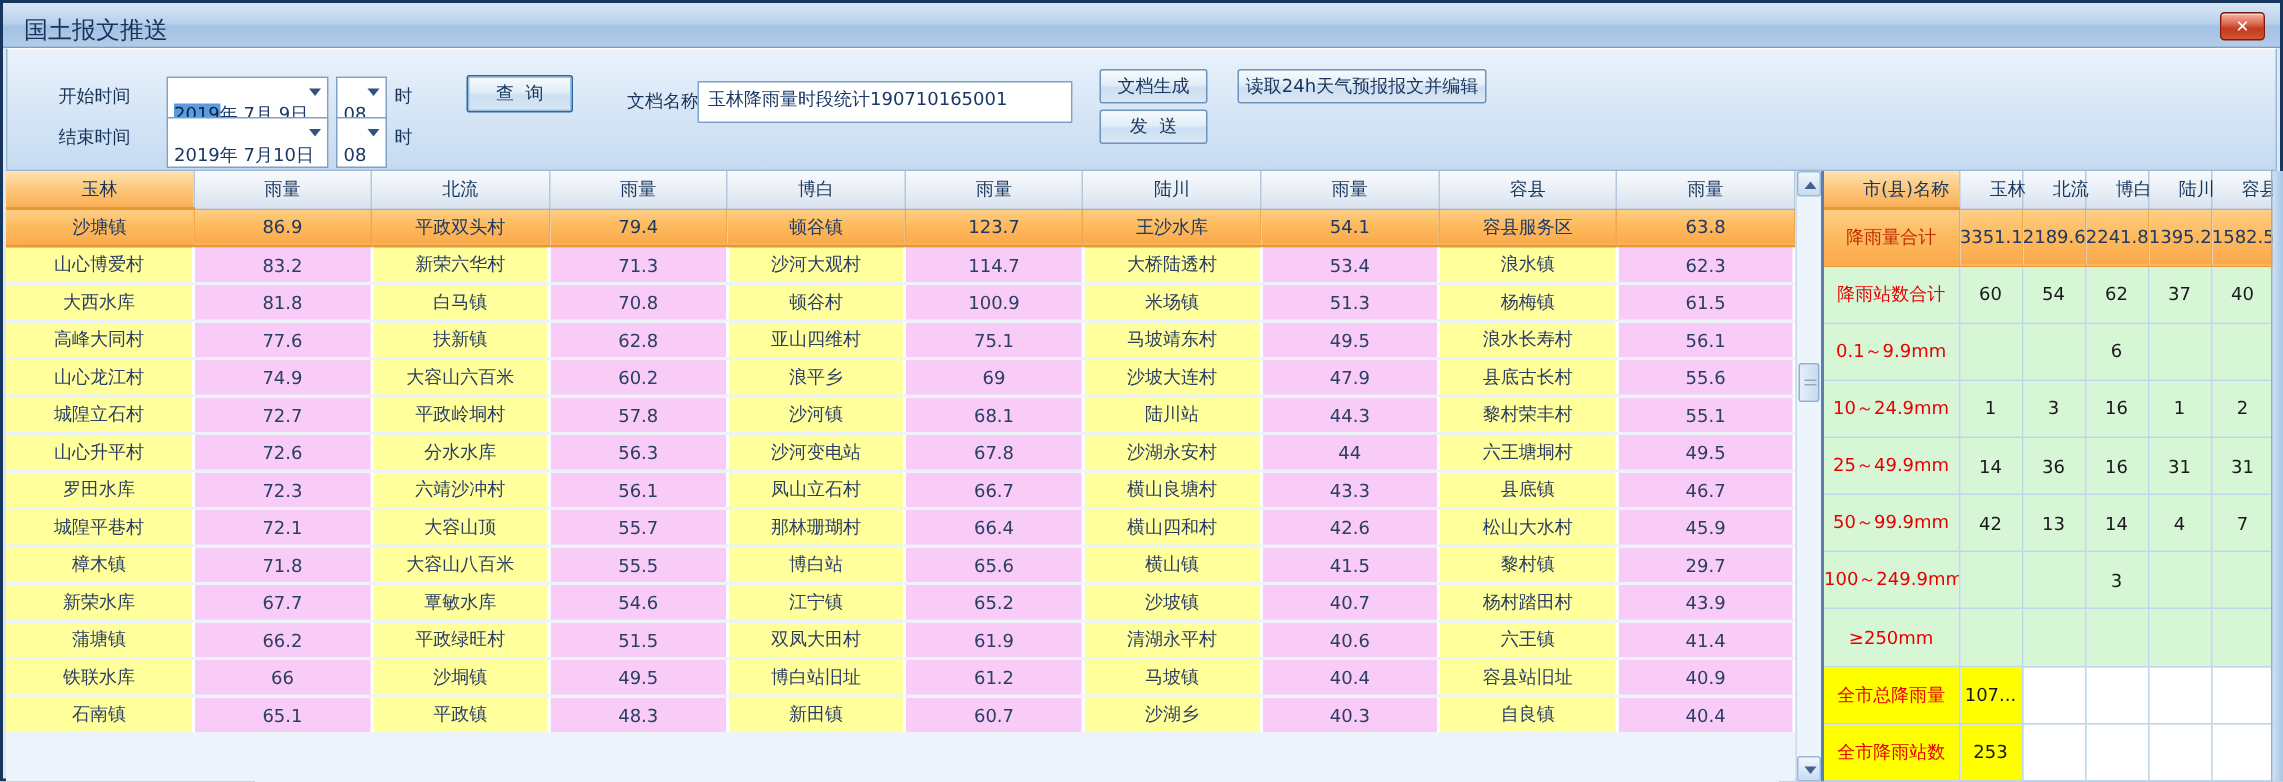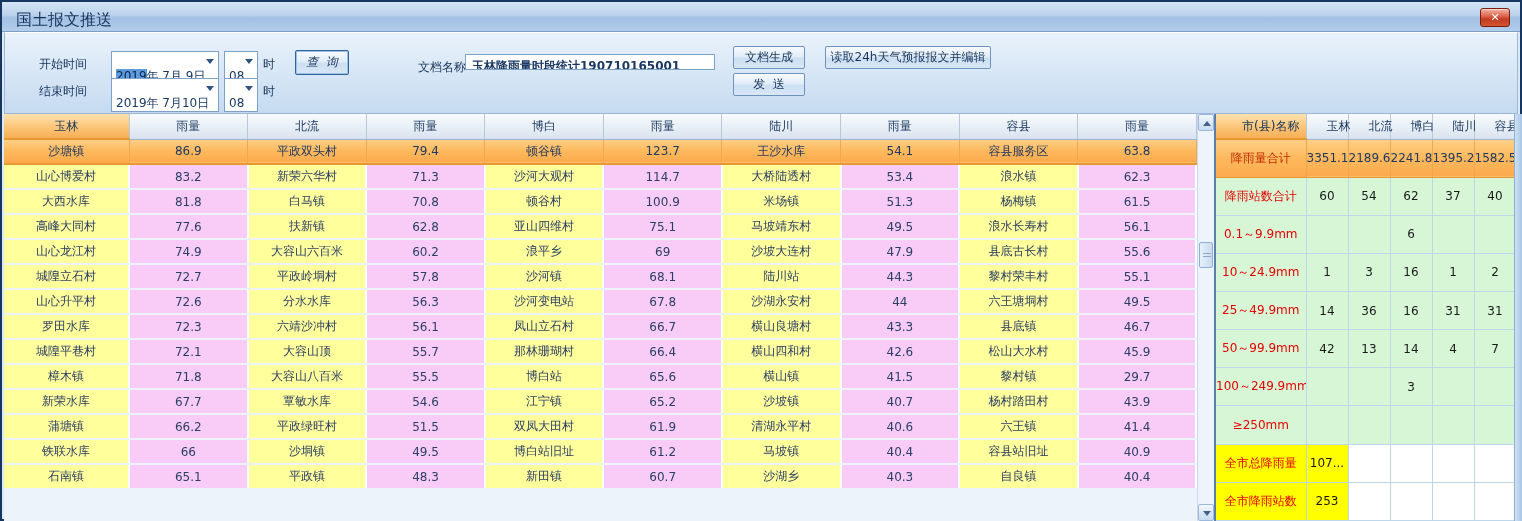--- a/index.html
+++ b/index.html
@@ -41,21 +41,21 @@
     border-left:4px solid transparent; border-right:4px solid transparent; border-top:5px solid #2F5380; }
   .sel { background:#5D9BE0; color:#0A2446; }
   .btn {
     position:absolute; display:flex; align-items:center; justify-content:center;
     background:linear-gradient(#F6FAFD 0%, #E2EDF8 45%, #CCDFF2 55%, #D9E7F5 100%);
     border:1px solid #6E93BE; border-radius:2px; color:#17335A; cursor:pointer; white-space:pre;
   }
   .btn-default { border:1px solid #2F64A0; box-shadow:0 0 0 1px #9CC0E2 inset; }
   .textbox {
     position:absolute; background:#FFFFFF; border:1px solid #7EA1C8;
-    color:#1B3864; padding:2px 6px; height:16px; line-height:18px; white-space:nowrap; overflow:hidden;font-weight:bold;
+    color:#1B3864; padding:2px 6px; height:28px; line-height:18px; white-space:nowrap; overflow:hidden;
   }
 
   
   .main-area { position:absolute; left:2px; top:112px; width:1518px; height:407px; display:flex; }
 
   table { border-collapse:collapse; table-layout:fixed; }
 
   
   .grid-wrap { width:1193px; height:407px; overflow:hidden; background:#EDF3FA; }
   .grid { width:1193px; }
@@ -156,21 +156,21 @@
     <div class="combo" style="left:106px; top:45px; width:108px;">
       <span>2019年 7月10日</span>
       <span class="arrow"></span>
     </div>
     <div class="combo" style="left:219px; top:45px; width:34px;">
       <span>08</span>
       <span class="arrow"></span>
     </div>
     <span class="lbl" style="left:258px; top:50px;">时</span>
 
-    <div class="btn btn-default" style="left:290px; top:17px; width:54px; height:25px;font-style:italic;">查  询</div>
+    <div class="btn btn-default" style="left:306px; top:17px; width:71px; height:25px;">查  询</div>
 
     <span class="lbl" style="left:397px; top:26px;margin-left:16px;">文档名称</span>
     <div class="textbox" style="left:460px; top:21px; width:250px;">玉林降雨量时段统计190710165001</div>
 
     <div class="btn" style="left:728px; top:13px; width:72px; height:23px;">文档生成</div>
     <div class="btn" style="left:728px; top:40px; width:72px; height:23px;">发  送</div>
     <div class="btn" style="left:820px; top:13px; width:166px; height:23px;">读取24h天气预报报文并编辑</div>
   </div>
 
   <div class="main-area">

